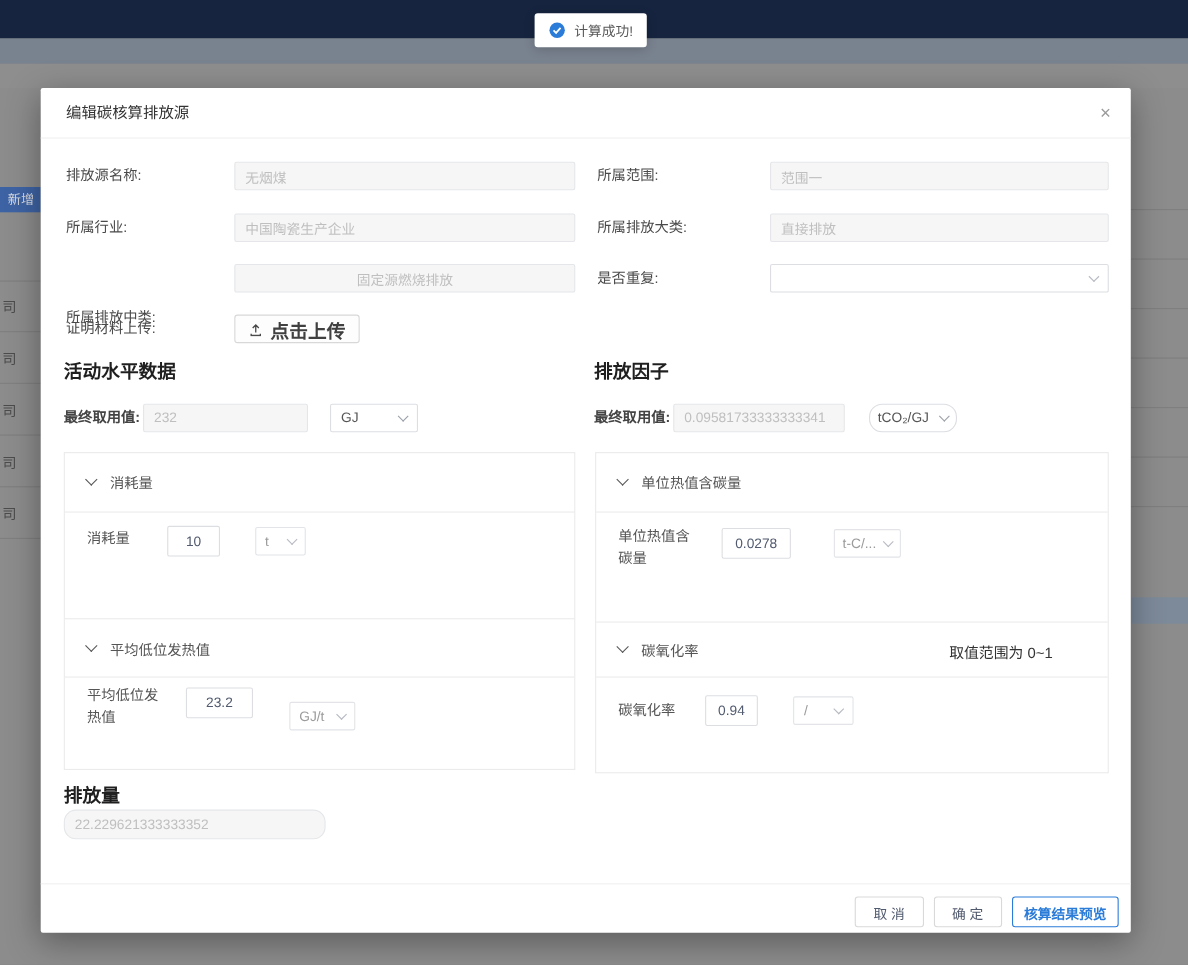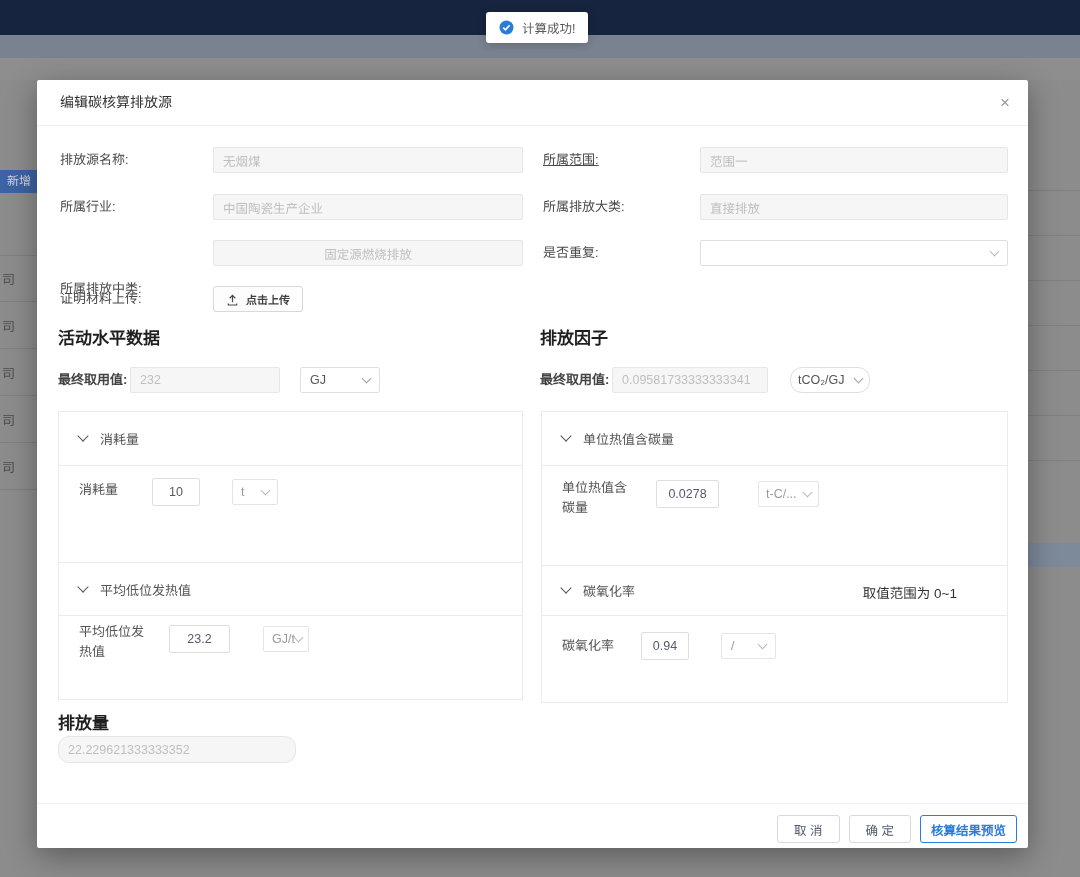--- a/index.html
+++ b/index.html
@@ -42,21 +42,21 @@
          display:flex; align-items:center; justify-content:space-between;
          padding:4px 9px; font-size:12.5px; color:#555; }
   .sel.light { color:#9b9b9b; border-color:#e2e4e7; }
   .chev { display:inline-block; width:7px; height:7px; border-left:1.5px solid #b6bac2;
           border-bottom:1.5px solid #b6bac2; transform:rotate(-45deg); margin-top:-4px; flex:none; }
   .cchev { display:inline-block; width:8px; height:8px; border-left:1.6px solid #555;
            border-bottom:1.6px solid #555; transform:rotate(-45deg); margin-top:-5px; flex:none; }
 
   .upload-btn { left:176px; top:206px; height:26px; display:flex; align-items:center; gap:7px;
                 padding:0 12px; border:1px solid #d8d8d8; border-radius:3px; background:#fdfdfd;
-                font-size:11px; color:#404040; font-weight:bold; cursor:pointer; }
+                font-size:17px; color:#404040; font-weight:bold; cursor:pointer; }
 
   .sec-title { font-size:17px; font-weight:bold; color:#1f1f1f; }
 
   .panel-box { border:1px solid #ebebeb; }
   .p-head { display:flex; align-items:center; gap:13px; padding-left:20px; font-size:13px;
             color:#555; cursor:pointer; position:relative; }
   .p-body { position:relative; border-top:1px solid #ebebeb; }
   .p-lbl { font-size:13px; color:#555; line-height:1.55; }
   .hint { font-size:13.5px; color:#333; }
 
@@ -103,21 +103,21 @@
     <span>计算成功!</span>
   </div>
 
   <div class="abs modal">
     <div class="abs m-title">编辑碳核算排放源</div>
     <span class="abs m-close">×</span>
     <div class="abs m-hdiv"></div>
 
     <div class="abs lbl" style="left:23px; top:67px;">排放源名称:</div>
     <input class="abs inp dis" style="left: 176px; top: 67px; width: 310px;" disabled="" value="无烟煤">
-    <div class="abs lbl" style="left:506px; top:67px;text-decoration:underline;">所属范围:</div>
+    <div class="abs lbl" style="left:506px; top:67px;">所属范围:</div>
     <input class="abs inp dis" style="left: 663px; top: 67px; width: 308px;" disabled="" value="范围一">
 
     <div class="abs lbl" style="left:23px; top:114px;">所属行业:</div>
     <input class="abs inp dis" style="left: 176px; top: 114px; width: 310px;" disabled="" value="中国陶瓷生产企业">
     <div class="abs lbl" style="left:506px; top:114px;">所属排放大类:</div>
     <input class="abs inp dis" style="left: 663px; top: 114px; width: 308px;" disabled="" value="直接排放">
 
     <div class="abs lbl" style="left:23px; top:160px;margin-top:36px;">所属排放中类:</div>
     <input class="abs inp dis" style="left: 176px; top: 160px; width: 310px; text-align: center;" disabled="" value="固定源燃烧排放">
     <div class="abs lbl" style="left:506px; top:160px;">是否重复:</div>
@@ -165,21 +165,21 @@
           <span class="chev"></span>
         </div>
       </div>
       <div class="p-head" style="height:53px; border-top:1px solid #ebebeb;">
         <span class="cchev"></span>
         <span>平均低位发热值</span>
       </div>
       <div class="p-body" style="height:85px;">
         <div class="abs p-lbl" style="left:20px; top:6px; width:72px;">平均低位发热值</div>
         <input class="abs inp ctr" style="left: 110px; top: 9px; width: 61px; height: 28px;" value="23.2">
-        <div class="abs sel light" style="left:204px; top:10px; width:46px; padding:0 8px;">
+        <div class="abs sel light" style="left:204px; top:22px; width:60px; padding:0 8px;">
           <span>GJ/t</span>
           <span class="chev"></span>
         </div>
       </div>
     </div>
 
     <div class="abs panel-box" style="left:504px; top:331px; width:467px; height:292px;">
       <div class="p-head" style="height:53px;">
         <span class="cchev"></span>
         <span>单位热值含碳量</span>

